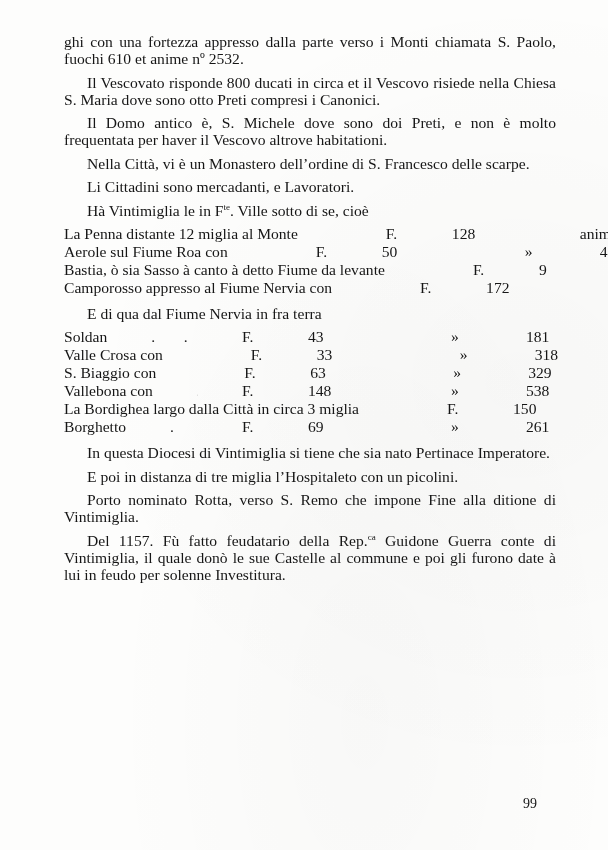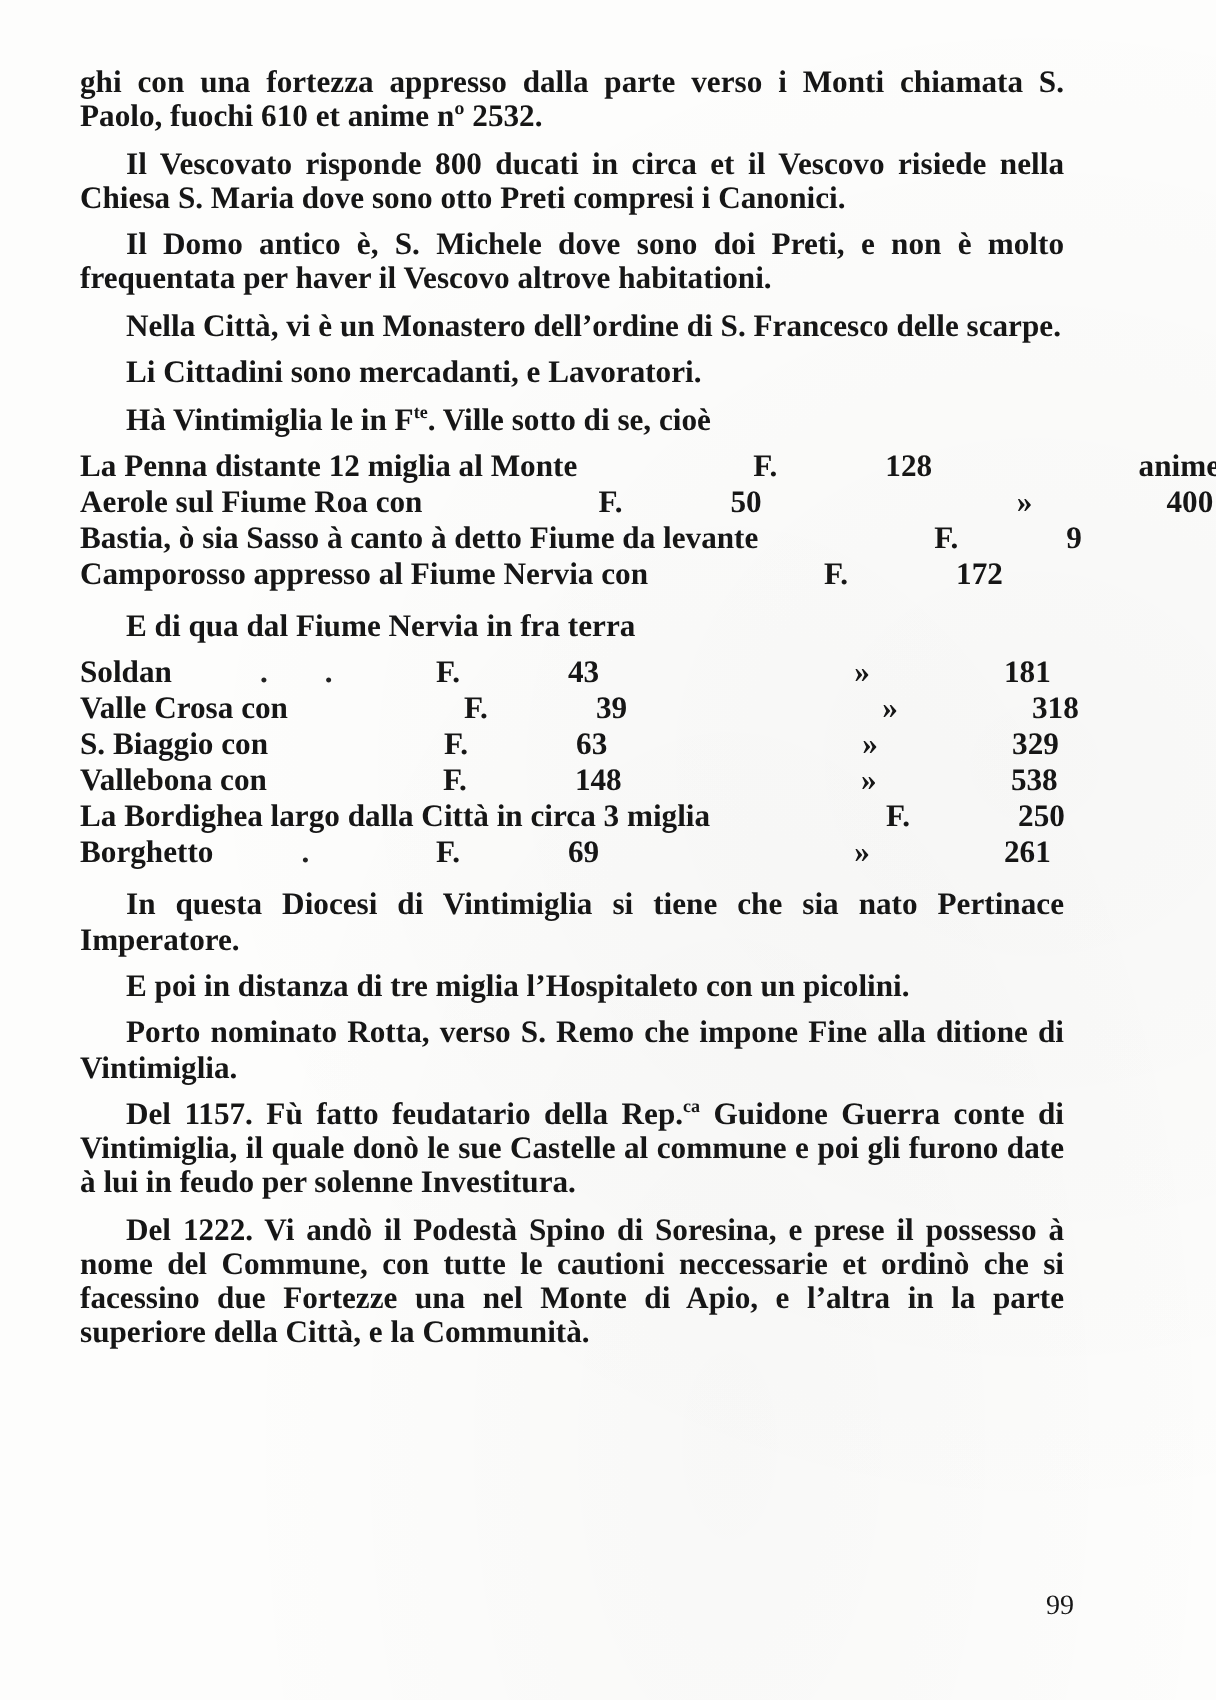--- a/index.html
+++ b/index.html
@@ -12,25 +12,24 @@
     }
     .page-ghost {
       position: absolute; inset: 0;
       background:
         radial-gradient(ellipse at 85% 45%, rgba(0,0,0,0.025), rgba(0,0,0,0) 60%),
         radial-gradient(ellipse at 60% 85%, rgba(0,0,0,0.02), rgba(0,0,0,0) 50%);
       pointer-events: none;
     }
     .text-block {
       position: absolute;
-      left: 40px; top: 33px;
+      left: 64px; top: 33px;
       width: 492px;
       font-size: 15.6px;
       line-height: 17.2px;
-      font-weight: bold;
     }
     .para {
       margin: 0 0 6.2px 0;
       text-indent: 23px;
       text-align: justify;
       text-align-last: left;
     }
     .para.noindent { text-indent: 0; }
     sup { font-size: 9px; vertical-align: 6px; line-height: 0; }
     .table {
@@ -115,21 +114,21 @@
       <span class="leader">. . . . . . . . . . . . . . . . . . . . . . . . . . . . .</span>
       <span class="f">F.</span>
       <span class="fuochi">43</span>
       <span class="unit">»</span>
       <span class="anime">181</span>
     </div>
     <div class="row">
       <span class="place">Valle Crosa con</span>
       <span class="leader">. . . . . . . . . . . . . . . . . . . . . . . . . . . . .</span>
       <span class="f">F.</span>
-      <span class="fuochi">39</span>
+      <span class="fuochi">33</span>
       <span class="unit">»</span>
       <span class="anime">318</span>
     </div>
     <div class="row">
       <span class="place">S. Biaggio con</span>
       <span class="leader">. . . . . . . . . . . . . . . . . . . . . . . . . . . . .</span>
       <span class="f">F.</span>
       <span class="fuochi">63</span>
       <span class="unit">»</span>
       <span class="anime">329</span>
@@ -139,37 +138,36 @@
       <span class="leader">. . . . . . . . . . . . . . . . . . . . . . . . . . . . .</span>
       <span class="f">F.</span>
       <span class="fuochi">148</span>
       <span class="unit">»</span>
       <span class="anime">538</span>
     </div>
     <div class="row">
       <span class="place">La Bordighea largo dalla Città in circa 3 miglia</span>
       <span class="leader">. . . . . . . . . . . . . . . . . . . . . . . . . . . . .</span>
       <span class="f">F.</span>
-      <span class="fuochi">250</span>
+      <span class="fuochi">150</span>
       <span class="unit">»</span>
       <span class="anime">709</span>
     </div>
     <div class="row">
       <span class="place">Borghetto</span>
       <span class="leader">. . . . . . . . . . . . . . . . . . . . . . . . . . . . .</span>
       <span class="f">F.</span>
       <span class="fuochi">69</span>
       <span class="unit">»</span>
       <span class="anime">261</span>
     </div>
   </div>
 
   <p class="para">In questa Diocesi di Vintimiglia si tiene che sia nato Pertinace Imperatore.</p>
   <p class="para">E poi in distanza di tre miglia l’Hospitaleto con un picolini.</p>
   <p class="para">Porto nominato Rotta, verso S. Remo che impone Fine alla ditione di Vintimiglia.</p>
 
   <p class="para"><span>Del 1157. Fù fatto feudatario della Rep.</span><sup>ca</sup><span> Guidone Guerra conte di Vintimiglia, il quale donò le sue Castelle al commune e poi gli furono date à lui in feudo per solenne Investitura.</span></p>
 
-  <p class="para">Del 1222. Vi andò il Podestà Spino di Soresina, e prese il possesso à nome del Commune, con tutte le cautioni neccessarie et ordinò che si facessino due Fortezze una nel Monte di Apio, e l’altra in la parte superiore della Città, e la Communità.</p>
 
 </div>
 
 <div class="page-number">99</div>
 
 </body></html>

